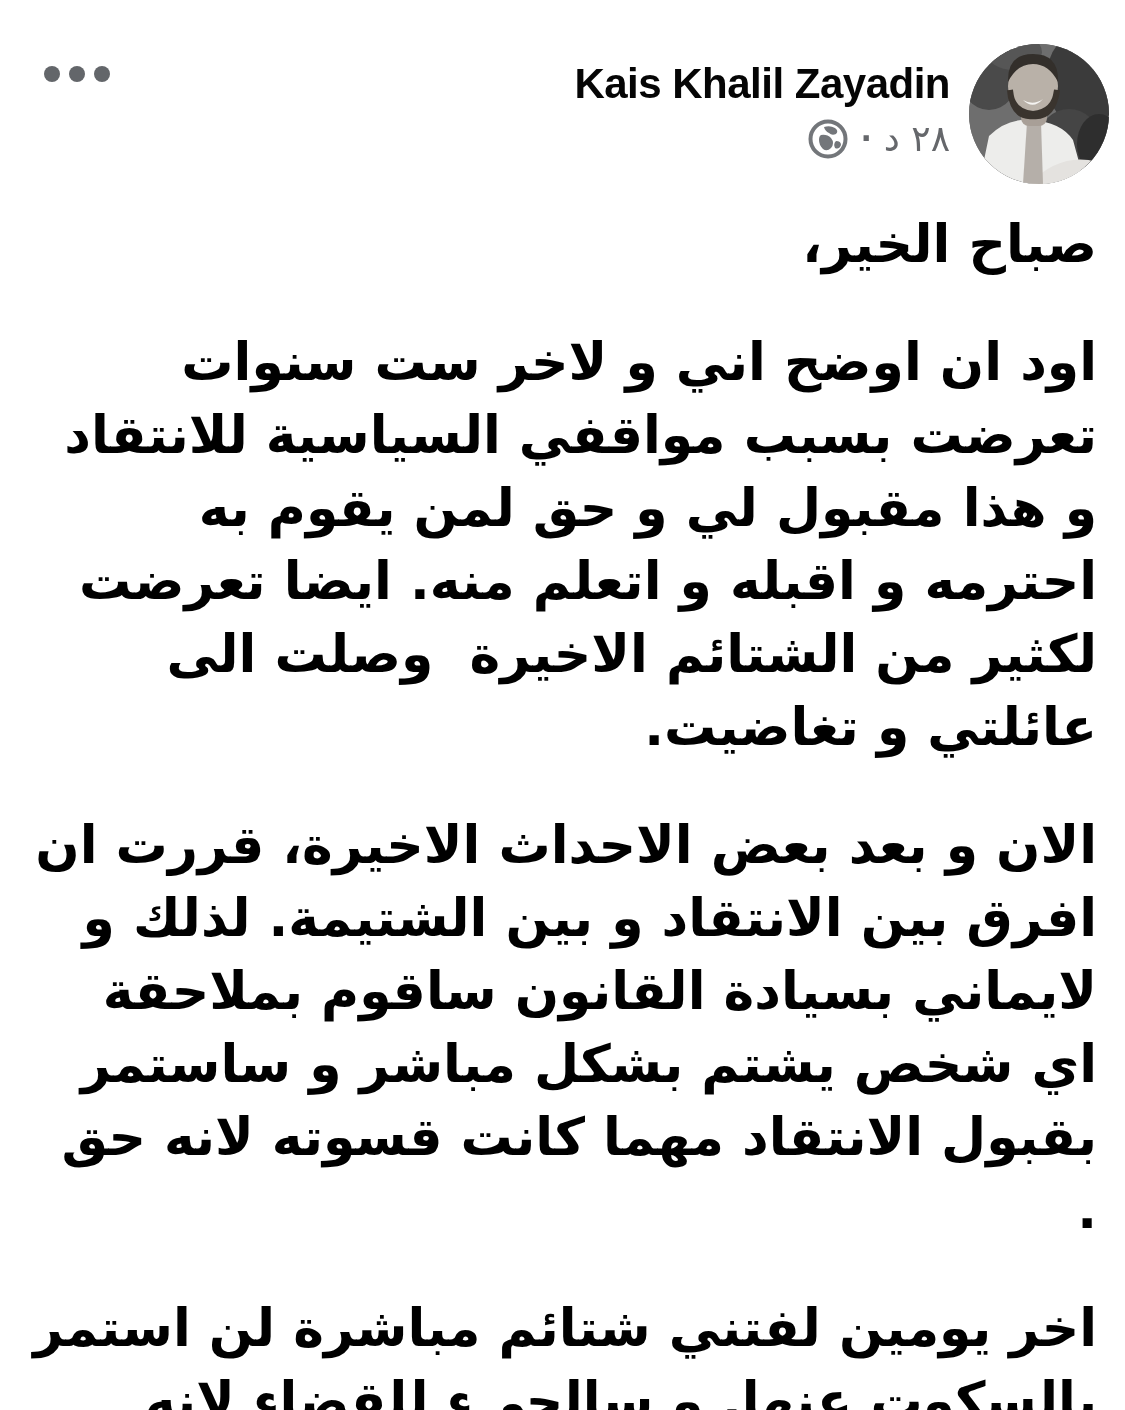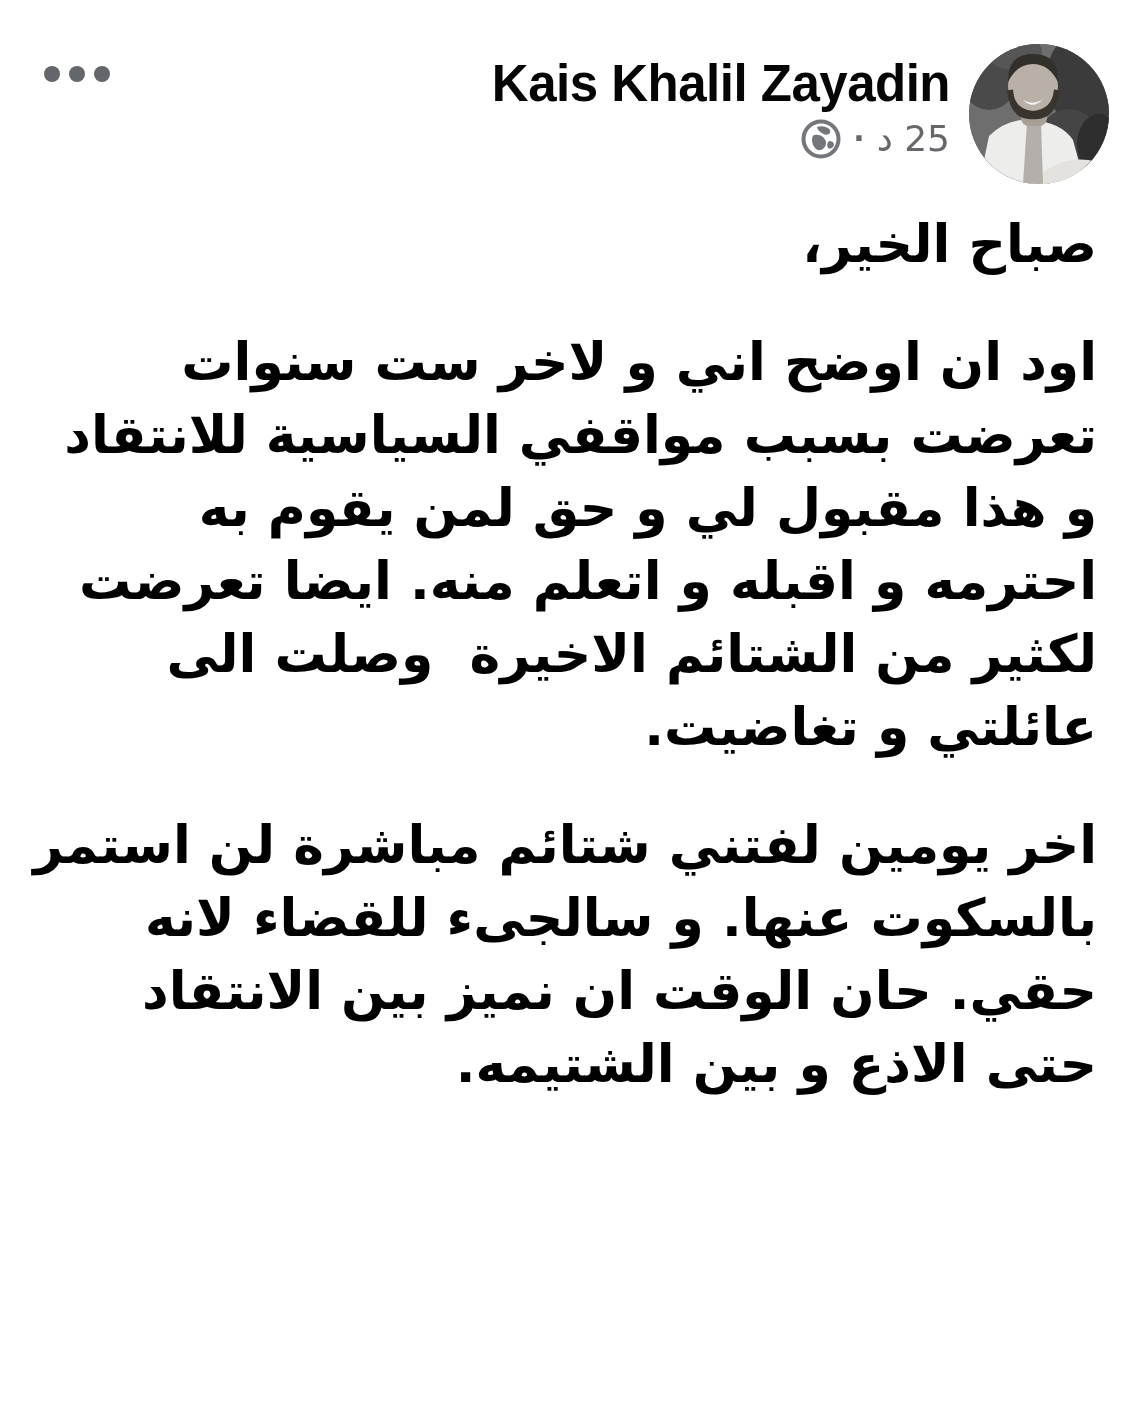--- a/index.html
+++ b/index.html
@@ -47,21 +47,21 @@
     position: absolute;
     top: 58px;
     right: 175px;
     left: 120px;
     text-align: right;
     direction: rtl;
   }
   .author-name {
     font-family: "Liberation Sans", "DejaVu Sans", sans-serif;
     font-weight: 700;
-    font-size: 51px;
+    font-size: 42px;
     line-height: 52px;
     color: #050505;
     letter-spacing: -0.5px;
     direction: ltr;
     unicode-bidi: embed;
   }
   .post-meta {
     margin-top: 8px;
     direction: rtl;
     display: flex;
@@ -132,33 +132,34 @@
 
         <path d="M41,46 Q44,74 64,72 Q84,74 88,46 Q86,68 64,70 Q42,68 41,46 Z" fill="#3a342e" stroke="#3a342e" stroke-width="6"></path>
 
         <path d="M54,56 Q64,62 74,55 Q64,66 54,56 Z" fill="#f5f4f2"></path>
       </svg>
     </div>
 
     <div class="author-block">
       <div class="author-name">Kais Khalil Zayadin</div>
       <div class="post-meta">
-        <span>25 د</span>
+        <span>٢٨ د</span>
         <span class="sep">·</span>
         <span class="globe">
           <svg width="40" height="40" viewBox="0 0 40 40">
             <circle cx="20" cy="20" r="17.5" fill="#ffffff" stroke="#73767a" stroke-width="4"></circle>
             <path d="M16,8 Q22,6 27,9 Q31,12 28,15 Q24,17 21,14 Q17,12 16,8 Z" fill="#73767a"></path>
             <path d="M13,16 Q19,15 23,19 Q27,24 23,29 Q19,33 15,30 Q11,26 11,21 Q11,17 13,16 Z" fill="#73767a"></path>
             <path d="M28,22 Q33,22 33,26 Q31,31 27,29 Q25,25 28,22 Z" fill="#73767a"></path>
           </svg>
         </span>
       </div>
     </div>
   </div>
 
   <div class="post-body">
     <p>صباح الخير،</p>
     <p>اود ان اوضح اني و لاخر ست سنوات تعرضت بسبب مواقفي السياسية للانتقاد و هذا مقبول لي و حق لمن يقوم به احترمه و اقبله و اتعلم منه. ايضا تعرضت لكثير من الشتائم الاخيرة  وصلت الى عائلتي و تغاضيت.</p>
+    <p>الان و بعد بعض الاحداث الاخيرة، قررت ان افرق بين الانتقاد و بين الشتيمة. لذلك و لايماني بسيادة القانون ساقوم بملاحقة اي شخص يشتم بشكل مباشر و ساستمر بقبول الانتقاد مهما كانت قسوته لانه حق .</p>
     <p>اخر يومين لفتني شتائم مباشرة لن استمر بالسكوت عنها. و سالجىء للقضاء لانه حقي. حان الوقت ان نميز بين الانتقاد حتى الاذع و بين الشتيمه.</p>
   </div>
 
 </div>
 
 </body></html>

